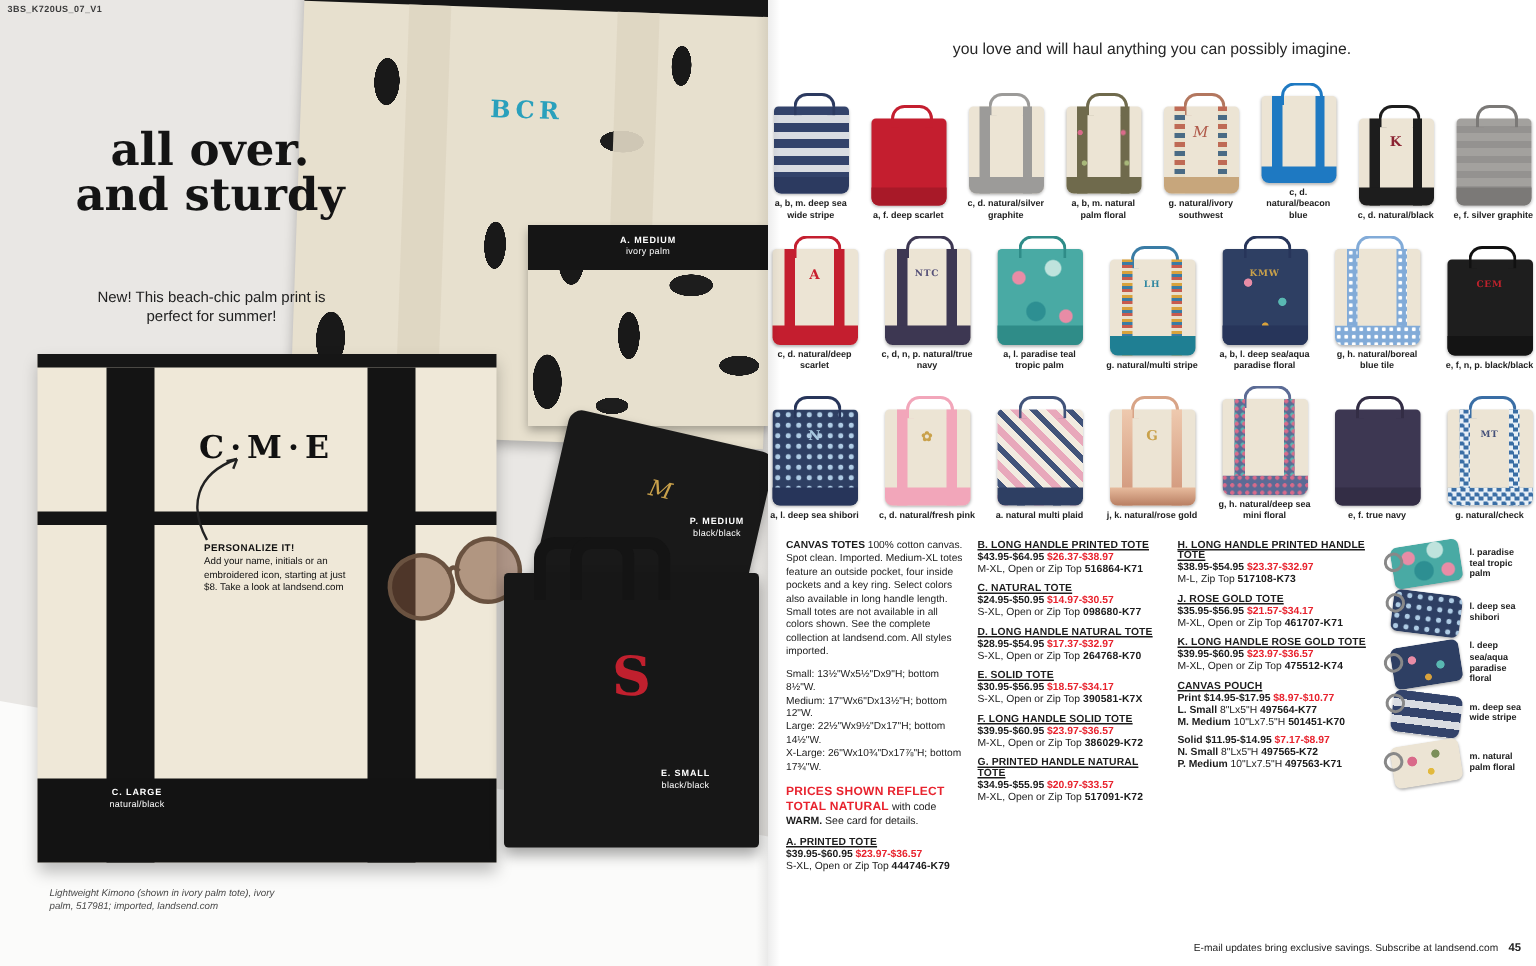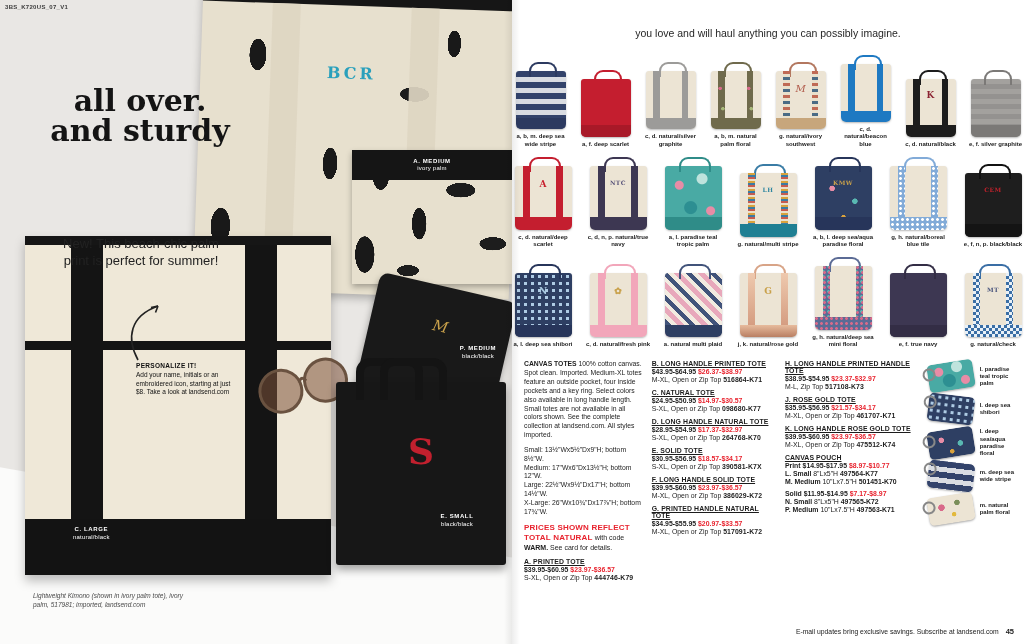--- a/index.html
+++ b/index.html
@@ -10,21 +10,21 @@
        background:linear-gradient(90deg,rgba(0,0,0,0) 0%,rgba(0,0,0,.07) 50%,rgba(0,0,0,0) 100%);z-index:40;pointer-events:none;}
 
   
   .left-page{position:absolute;left:0;top:0;width:512px;height:644px;background:#e9e7e4;overflow:hidden;}
   .pedestal{position:absolute;left:0;top:452px;width:512px;height:192px;background:#fbfbfa;
        clip-path:polygon(0 8%,100% 55%,100% 100%,0 100%);z-index:1;}
   .corner-code{position:absolute;left:5px;top:4px;font-size:6px;font-weight:bold;color:#3c3c3c;letter-spacing:.3px;z-index:9;}
   .headline{position:absolute;left:26px;top:86px;width:228px;text-align:center;z-index:9;
        font-family:"DejaVu Serif",serif;font-weight:bold;font-size:30px;line-height:1.0;color:#141414;}
   .headline span{display:block;}
-  .subhead{position:absolute;left:52px;top:192px;width:178px;text-align:center;font-size:13px;line-height:1.3;color:#222;z-index:9;margin-top:44px;}
+  .subhead{position:absolute;left:52px;top:192px;width:178px;text-align:center;font-size:10px;line-height:1.3;color:#222;z-index:9;}
 
   .palm-pattern{background:
      radial-gradient(ellipse 14px 26px at 18% 18%, #191919 60%, transparent 61%),
      radial-gradient(ellipse 24px 12px at 68% 30%, #1d1d1d 60%, transparent 61%),
      radial-gradient(ellipse 12px 26px at 42% 55%, #191919 60%, transparent 61%),
      radial-gradient(ellipse 22px 11px at 88% 70%, #1d1d1d 60%, transparent 61%),
      radial-gradient(ellipse 16px 30px at 8% 78%, #191919 60%, transparent 61%),
      radial-gradient(ellipse 18px 9px at 35% 90%, #1d1d1d 60%, transparent 61%),
      radial-gradient(ellipse 11px 22px at 80% 12%, #191919 60%, transparent 61%),
      #e7e0ce;}
@@ -146,20 +146,21 @@
         <div class="photo-label">
           <div>A. MEDIUM</div>
           <div class="sub">ivory palm</div>
         </div>
       </div>
     </div>
 
     <div class="large-tote">
       <div class="strap l"></div>
       <div class="strap r"></div>
+      <div class="mono-cme">C·M·E</div>
       <div class="pocket-line"></div>
       <div class="bottom-band">
         <div class="photo-label">
           <div>C. LARGE</div>
           <div class="sub">natural/black</div>
         </div>
       </div>
     </div>
 
     <svg class="personalize-arrow" width="60" height="66" viewBox="0 0 60 66">

